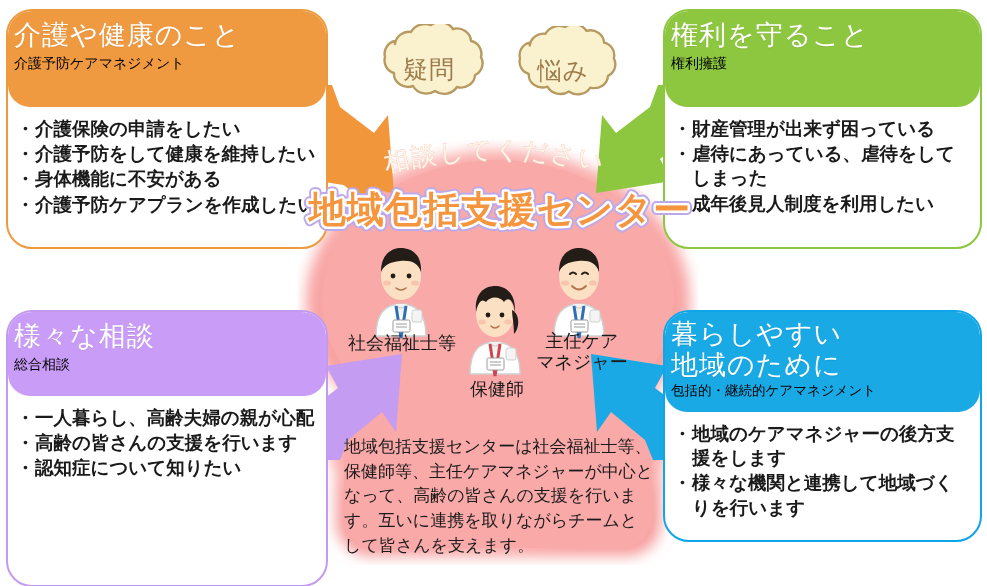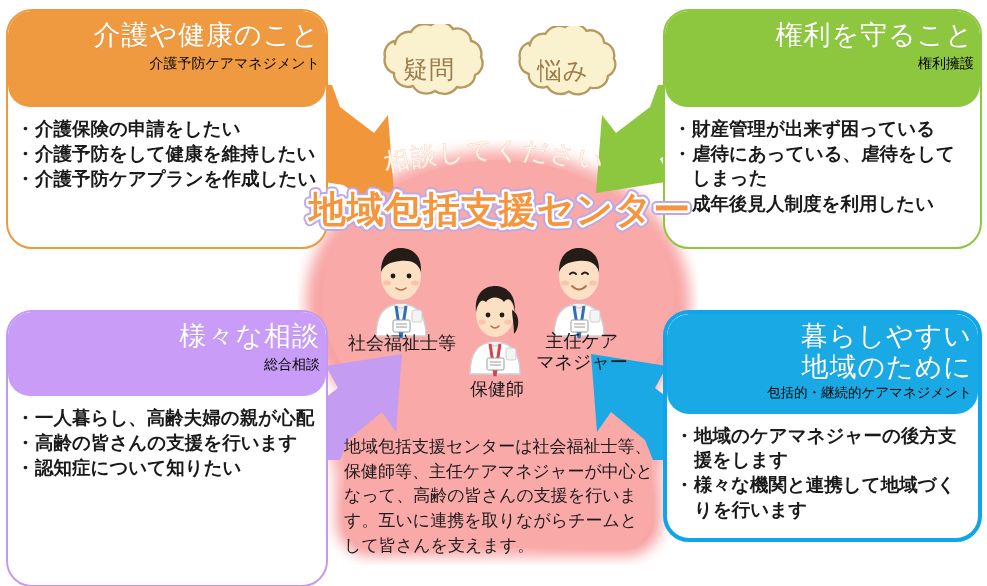--- a/index.html
+++ b/index.html
@@ -19,21 +19,21 @@
   
   .panel {
     position: absolute;
     border-radius: 26px;
     background: #ffffff;
     box-sizing: border-box;
     overflow: hidden;
     z-index: 4;
   }
   .panel-head {
-    text-align: right;
+    text-align: left;
     color: #ffffff;
     border-radius: 22px 22px 22px 22px;
     padding: 8px 6px 10px 6px;
     box-sizing: border-box;
   }
   .panel-title {
     font-size: 27px;
     font-weight: 400;
     letter-spacing: 1px;
     line-height: 1.15;
@@ -70,21 +70,21 @@
     position: absolute;
     left: -2px;
     top: 0;
     color: #1a1a1a;
   }
 
   
   #panel-care      { left: 6px;   top: 9px;   width: 322px; height: 240px; border: 2px solid #ec9a3e; }
   #panel-rights    { left: 663px; top: 9px;   width: 319px; height: 240px; border: 2px solid #8dc63f; }
   #panel-consult   { left: 6px;   top: 310px; width: 322px; height: 277px; border: 2px solid #c39af0; }
-  #panel-living    { left: 663px; top: 310px; width: 319px; height: 232px; border: 4px solid #0ea5e9; }
+  #panel-living    { left: 663px; top: 310px; width: 319px; height: 232px; border: 2px solid #0ea5e9; }
 
   #panel-care    .panel-head { background: #ef9a41; }
   #panel-rights  .panel-head { background: #8dc63f; }
   #panel-consult .panel-head { background: #c99cf7; }
   #panel-living  .panel-head { background: #19a9e5; }
 
   #panel-care    .panel-head { height: 96px; }
   #panel-rights  .panel-head { height: 96px; }
   #panel-consult .panel-head { height: 84px; }
   #panel-living  .panel-head { height: 100px; padding-top: 6px; }
@@ -331,20 +331,21 @@
 
   <div class="panel" id="panel-care">
     <div class="panel-head">
       <div class="panel-title">介護や健康のこと</div>
       <div class="panel-sub">介護予防ケアマネジメント</div>
     </div>
     <div class="panel-body">
       <ul class="bullets">
         <li>介護保険の申請をしたい</li>
         <li>介護予防をして健康を維持したい</li>
+        <li>身体機能に不安がある</li>
         <li>介護予防ケアプランを作成したい</li>
       </ul>
     </div>
   </div>
 
   <div class="panel" id="panel-rights">
     <div class="panel-head">
       <div class="panel-title">権利を守ること</div>
       <div class="panel-sub">権利擁護</div>
     </div>

